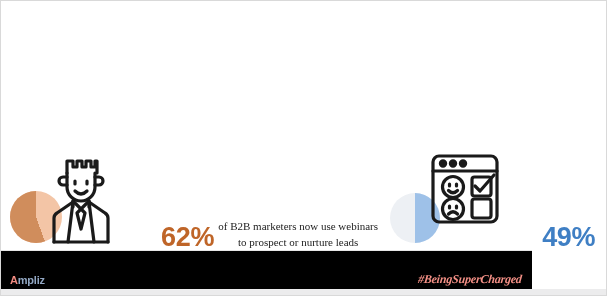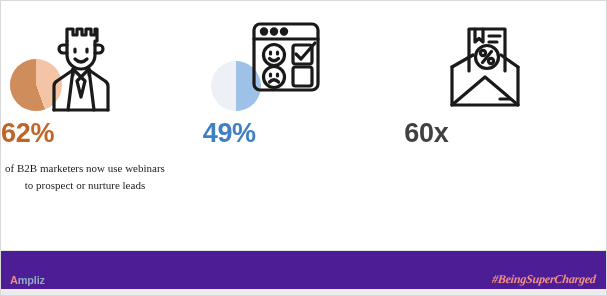--- a/index.html
+++ b/index.html
@@ -25,22 +25,22 @@
     top: 0;
     width: 605px;
     height: 250px;
     display: flex;
     flex-direction: row;
   }
   .panel {
     flex: 1 1 33.3333%;
     position: relative;
     display: flex;
-    flex-direction: column;
-    align-items: flex-start;
+    flex-direction: row;
+    align-items: flex-end;
     margin-top: 8px;
   }
   .icon-zone {
     position: relative;
     width: 160px;
     height: 104px;
     margin-top: 6px;
   }
   .blob {
     position: absolute;
@@ -108,24 +108,24 @@
     text-align: center;
     font-family: Liberation Serif, serif;
     font-size: 11px;
     line-height: 1.52;
     color: #1c1c1c;
   }
   .footer {
     position: absolute;
     left: 0;
     bottom: 0;
-    width: 605px;
+    width: 531px;
     height: 44px;
     border-top: 1px solid #e6e6e6;
-    background: #4c1d95;
+    background: #000000;
   }
   .footer-bar {
     position: absolute;
     left: 0;
     bottom: 0;
     width: 605px;
     height: 6px;
     background: #ececed;
   }
   .logo {

